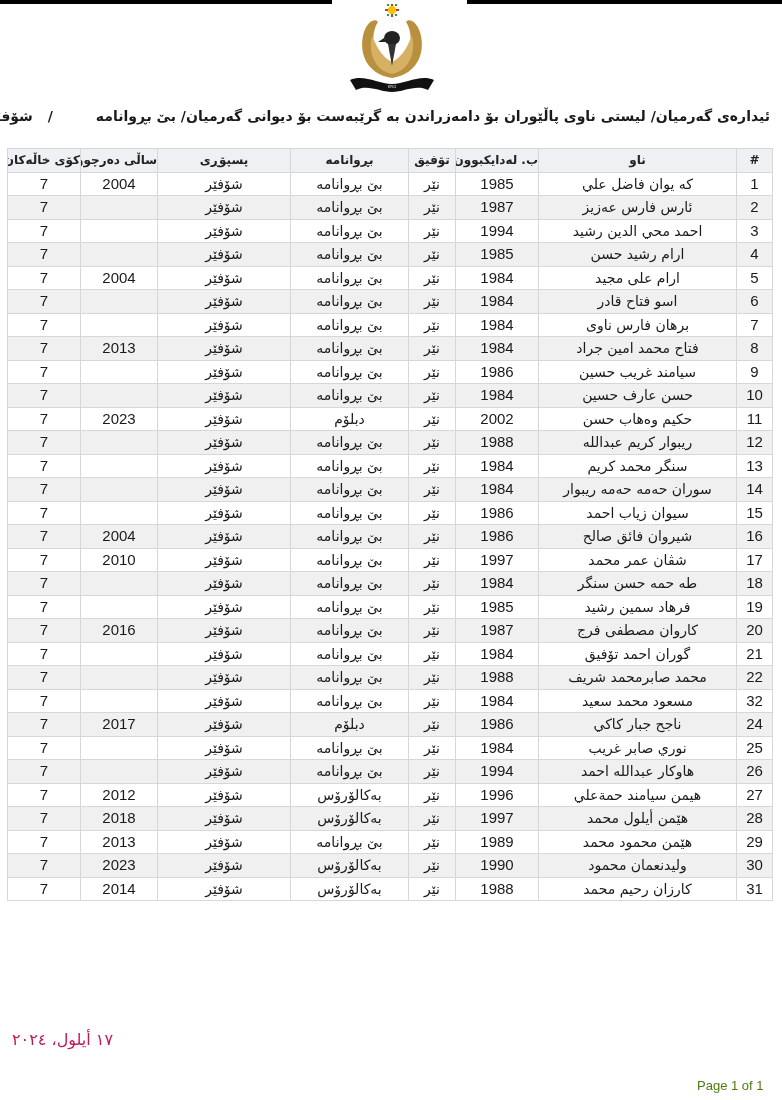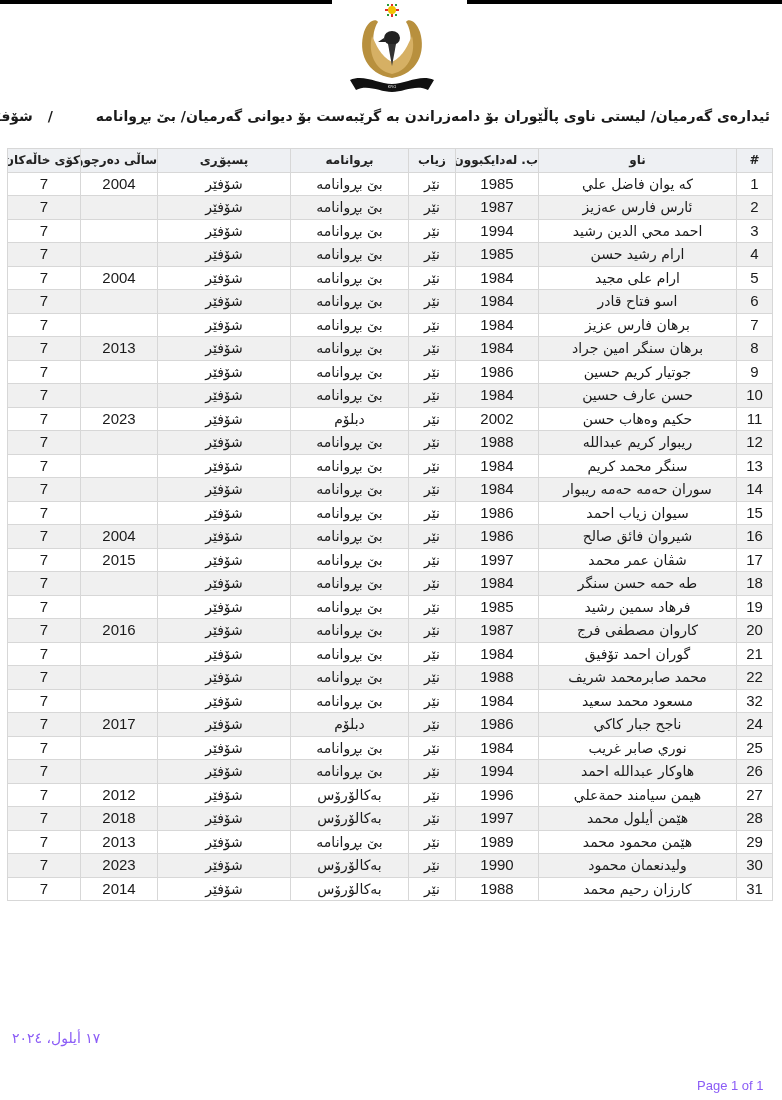--- a/index.html
+++ b/index.html
@@ -15,22 +15,22 @@
   .doc-title .sep { margin:0 10px; }
   .doc-title .gap { margin-left:28px; }
   table.list { position:absolute; top:148px; left:7px; width:765px; border-collapse:collapse;
                direction:rtl; table-layout:fixed; font-size:14px; }
   table.list th, table.list td { border:1px solid #d7d7d7; text-align:center; padding:0;
                height:22.5px; line-height:22px; overflow:hidden; white-space:nowrap; }
   table.list th { background:#eef0f3; font-weight:bold; font-size:12px; color:#222; }
   table.list tr:nth-child(even) td { background:#f0f0f0; }
   table.list tr:nth-child(odd) td { background:#ffffff; }
   table.list td.num { font-family:"Liberation Sans", sans-serif; font-size:15px; }
-  .footer-page { position:absolute; left:697px; top:1078px; font-family:"Liberation Sans", sans-serif; font-size:13px; color:#8b5cf6; }
-  .footer-date { position:absolute; left:12px; top:1030px; font-size:14px; color:#8b5cf6; direction:rtl; }
+  .footer-page { position:absolute; left:697px; top:1078px; font-family:"Liberation Sans", sans-serif; font-size:13px; color:#4d7c0f; }
+  .footer-date { position:absolute; left:12px; top:1030px; font-size:16px; color:#be185d; direction:rtl; }
 </style>
 </head>
 <body>
 
 <div class="topbar left"></div>
 <div class="topbar right"></div>
 
 <svg class="emblem" viewBox="0 0 96 92">
   <g transform="translate(48,6)">
     <circle r="4" fill="#f2c200"></circle>
@@ -72,21 +72,21 @@
     <col style="width:118px">
       <col style="width:133px">
       <col style="width:77px">
       <col style="width:73px">
   </colgroup>
   <thead>
     <tr>
       <th>#</th>
       <th>ناو</th>
       <th>ب. لەدایکبوون</th>
-      <th>زياب</th>
+      <th>تۆفيق</th>
       <th>بڕوانامە</th>
       <th>پسپۆڕی</th>
       <th>ساڵی دەرچوون</th>
       <th>کۆی خاڵەکان</th>
     </tr>
   </thead>
   <tbody id="tbody">
       <tr>
         <td class="num">1</td>
         <td>كه يوان فاضل علي</td>
@@ -142,41 +142,41 @@
         <td>اسو فتاح قادر</td>
         <td class="num">1984</td>
         <td>نێر</td>
         <td>بێ بڕوانامە</td>
         <td>شۆفێر</td>
         <td class="num"></td>
         <td class="num">7</td>
       </tr>
       <tr>
         <td class="num">7</td>
-        <td>برهان فارس عزيز</td>
+        <td>برهان فارس ناوی</td>
         <td class="num">1984</td>
         <td>نێر</td>
         <td>بێ بڕوانامە</td>
         <td>شۆفێر</td>
         <td class="num"></td>
         <td class="num">7</td>
       </tr>
       <tr>
         <td class="num">8</td>
-        <td>برهان سنگر امين جراد</td>
+        <td>فتاح محمد امين جراد</td>
         <td class="num">1984</td>
         <td>نێر</td>
         <td>بێ بڕوانامە</td>
         <td>شۆفێر</td>
         <td class="num">2013</td>
         <td class="num">7</td>
       </tr>
       <tr>
         <td class="num">9</td>
-        <td>جوتيار كريم حسين</td>
+        <td>سيامند غريب حسين</td>
         <td class="num">1986</td>
         <td>نێر</td>
         <td>بێ بڕوانامە</td>
         <td>شۆفێر</td>
         <td class="num"></td>
         <td class="num">7</td>
       </tr>
       <tr>
         <td class="num">10</td>
         <td>حسن عارف حسين</td>
@@ -247,21 +247,21 @@
         <td class="num">2004</td>
         <td class="num">7</td>
       </tr>
       <tr>
         <td class="num">17</td>
         <td>شڤان عمر محمد</td>
         <td class="num">1997</td>
         <td>نێر</td>
         <td>بێ بڕوانامە</td>
         <td>شۆفێر</td>
-        <td class="num">2015</td>
+        <td class="num">2010</td>
         <td class="num">7</td>
       </tr>
       <tr>
         <td class="num">18</td>
         <td>طه حمه حسن سنگر</td>
         <td class="num">1984</td>
         <td>نێر</td>
         <td>بێ بڕوانامە</td>
         <td>شۆفێر</td>
         <td class="num"></td>

